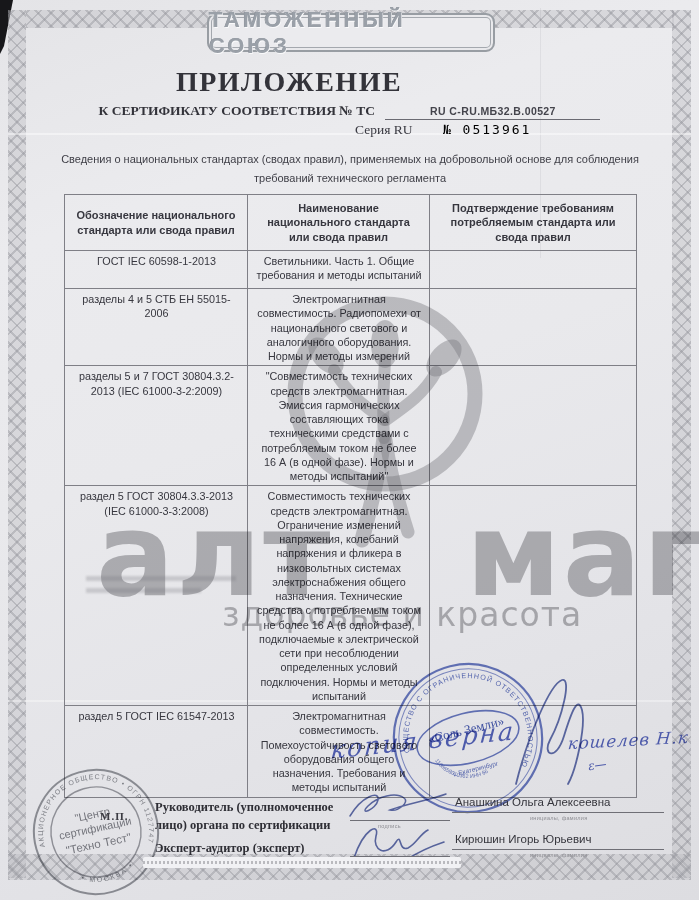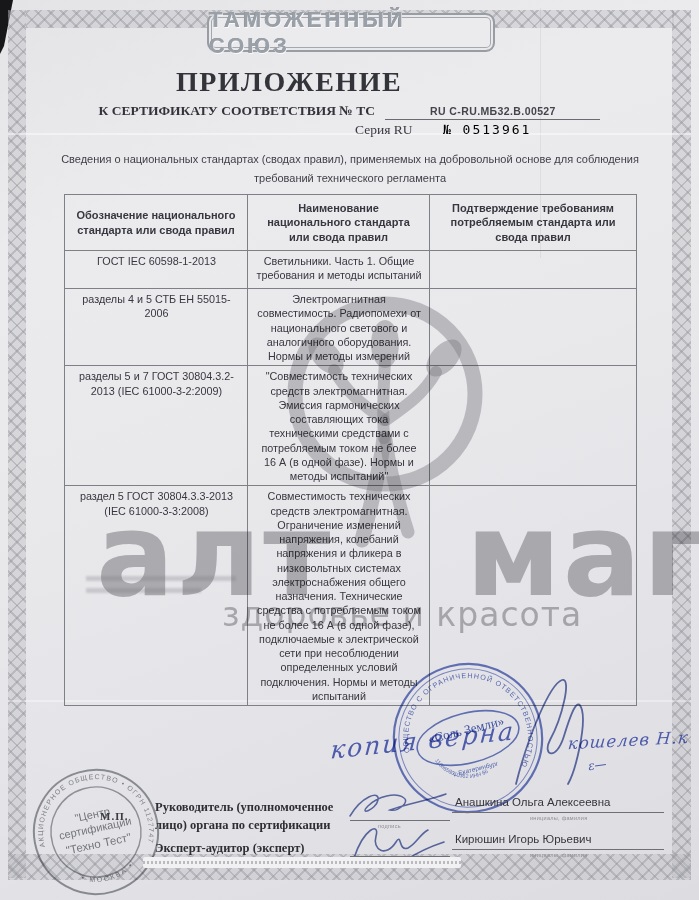--- a/index.html
+++ b/index.html
@@ -150,20 +150,25 @@
   <tr style="height:98px">
     <td>разделы 5 и 7 ГОСТ 30804.3.2-2013 (IEC 61000-3-2:2009)</td>
     <td>"Совместимость технических средств электромагнитная. Эмиссия гармонических составляющих тока техническими средствами с потребляемым током не более 16 А (в одной фазе). Нормы и методы испытаний"</td>
     <td></td>
   </tr>
   <tr style="height:175px">
     <td>раздел 5 ГОСТ 30804.3.3-2013 (IEC 61000-3-3:2008)</td>
     <td>Совместимость технических средств электромагнитная. Ограничение изменений напряжения, колебаний напряжения и фликера в низковольтных системах электроснабжения общего назначения. Технические средства с потребляемым током не более 16 А (в одной фазе), подключаемые к электрической сети при несоблюдении определенных условий подключения. Нормы и методы испытаний</td>
     <td></td>
   </tr>
+  <tr style="height:64px">
+    <td>раздел 5  ГОСТ IEC 61547-2013</td>
+    <td>Электромагнитная совместимость. Помехоустойчивость светового оборудования общего назначения. Требования и методы испытаний</td>
+    <td></td>
+  </tr>
 </tbody>
   </table>
 
 <svg class="wm" style="left:272px;top:288px;" width="226" height="258" viewBox="0 0 226 258">
   <g stroke="rgba(132,132,136,.42)" fill="none" stroke-linecap="round">
     <circle cx="113" cy="106" r="90" stroke-width="15"></circle>
     <path d="M90,252 C100,214 108,182 112,150" stroke-width="15"></path>
     <path d="M136,244 C126,212 118,182 114,152" stroke-width="13"></path>
     <path d="M112,150 C110,118 112,96 113,72" stroke-width="12"></path>
     <path d="M112,132 C92,118 74,104 62,82" stroke-width="12"></path>

